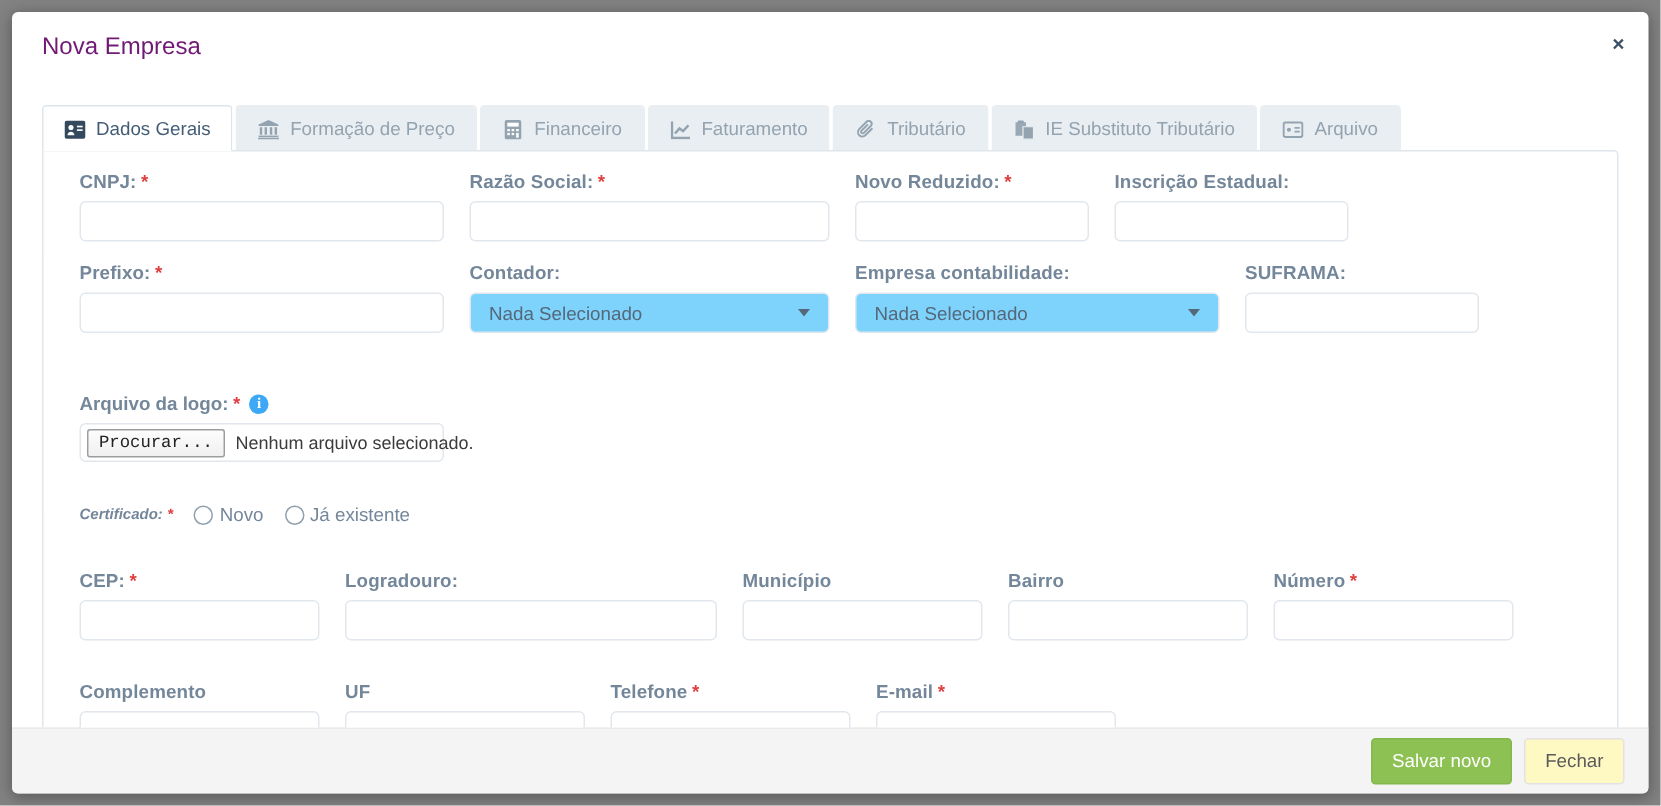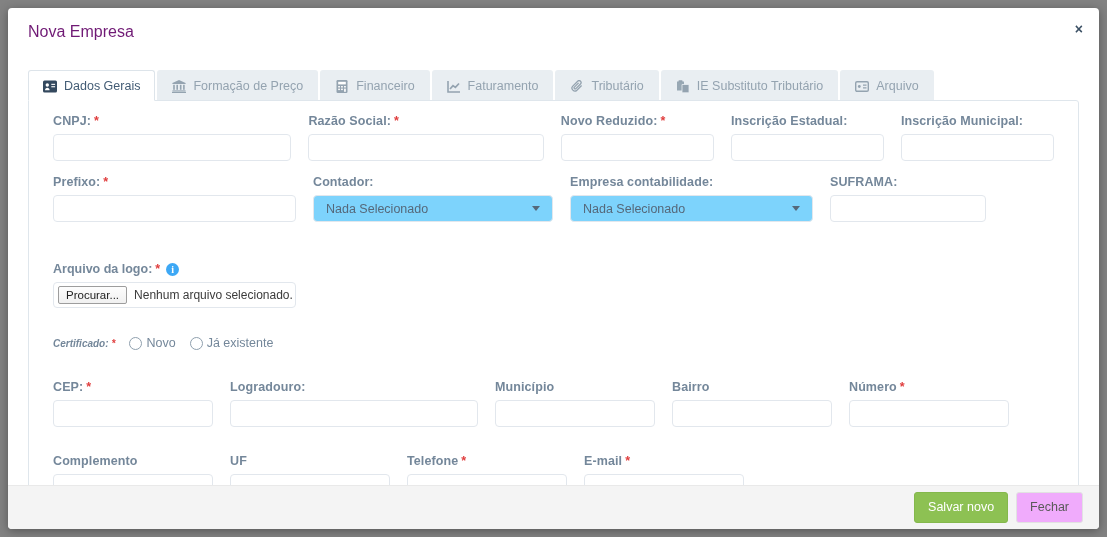--- a/index.html
+++ b/index.html
@@ -51,37 +51,37 @@
   
   .logo-label-row { display:flex; align-items:center; gap:6px; margin-top:40px; margin-bottom:6px; }
   .logo-label-row label { font-size:12.5px; font-weight:bold; color:#74879a; }
   .info-icon { width:13px; height:13px; border-radius:50%; background:#3da8f5; color:#fff;
                font-size:10px; font-weight:bold; display:inline-flex; align-items:center; justify-content:center;
                font-family:"Liberation Serif", serif; }
   .filebox { width:243px; height:26px; border:1px solid #e2e7ed; border-radius:4px;
              display:flex; align-items:center; gap:7px; padding:0 4px; background:#fff; }
   .browse-btn { font-size:11.5px; color:#222; background:linear-gradient(#fdfdfd,#f0f0f0);
                 border:1px solid #9d9d9d; border-radius:2px; padding:2px 7px; cursor:pointer;
-                font-family:Liberation Sans, sans-serif; }
+                font-family:Liberation Mono, monospace; }
   .file-status { font-size:12px; color:#3b3b3b; white-space:nowrap; }
 
   
   .cert-row { display:flex; align-items:center; gap:6px; margin-top:28px; margin-bottom:30px; }
   .cert-row > label { font-size:10px; font-weight:bold; color:#74879a;font-style:italic; }
   .radio-opt { display:flex; align-items:center; gap:4px; margin-left:8px; cursor:pointer; }
   .radio-circle { width:13px; height:13px; border-radius:50%; border:1px solid #8fa0ae; background:#fff; }
   .radio-text { font-size:12.5px; color:#74879a; }
 
   
   .modal-footer { flex:0 0 44px; background:#f4f4f4; border-top:1px solid #e9e9e9;
                   display:flex; align-items:center; justify-content:flex-end; gap:8px; padding:0 16px; }
   .btn { font-family:"Liberation Sans", sans-serif; font-size:12.5px; border-radius:3px;
          padding:8px 13px; cursor:pointer; line-height:1; }
   .btn-save { background:#8dc153; border:1px solid #84b84c; color:#ffffff; }
-  .btn-close { background:#f0abfc; border:1px solid #e2e2e2; color:#5a5a5a; }
+  .btn-close { background:#fef9c3; border:1px solid #e2e2e2; color:#5a5a5a; }
 </style>
 </head>
 <body>
 
 <div class="modal">
 
   <div class="modal-header">
     <span class="modal-title">Nova Empresa</span>
     <span class="modal-close">×</span>
   </div>
@@ -169,24 +169,20 @@
           <input class="inp" type="text" value="" style="">
         </div>
         <div class="fg w156">
           <label><span>Novo Reduzido:</span><span class="req">*</span></label>
           <input class="inp" type="text" value="" style="">
         </div>
         <div class="fg w156">
           <label><span>Inscrição Estadual:</span></label>
           <input class="inp" type="text" value="" style="">
         </div>
-        <div class="fg w156">
-          <label><span>Inscrição Municipal:</span></label>
-          <input class="inp" type="text" value="" style="">
-        </div>
       </div>
 
       <div class="row">
         <div class="fg w243">
           <label><span>Prefixo:</span><span class="req">*</span></label>
           <input class="inp" type="text" value="" style="">
         </div>
         <div class="fg w240">
           <label><span>Contador:</span></label>
           <div class="select">

